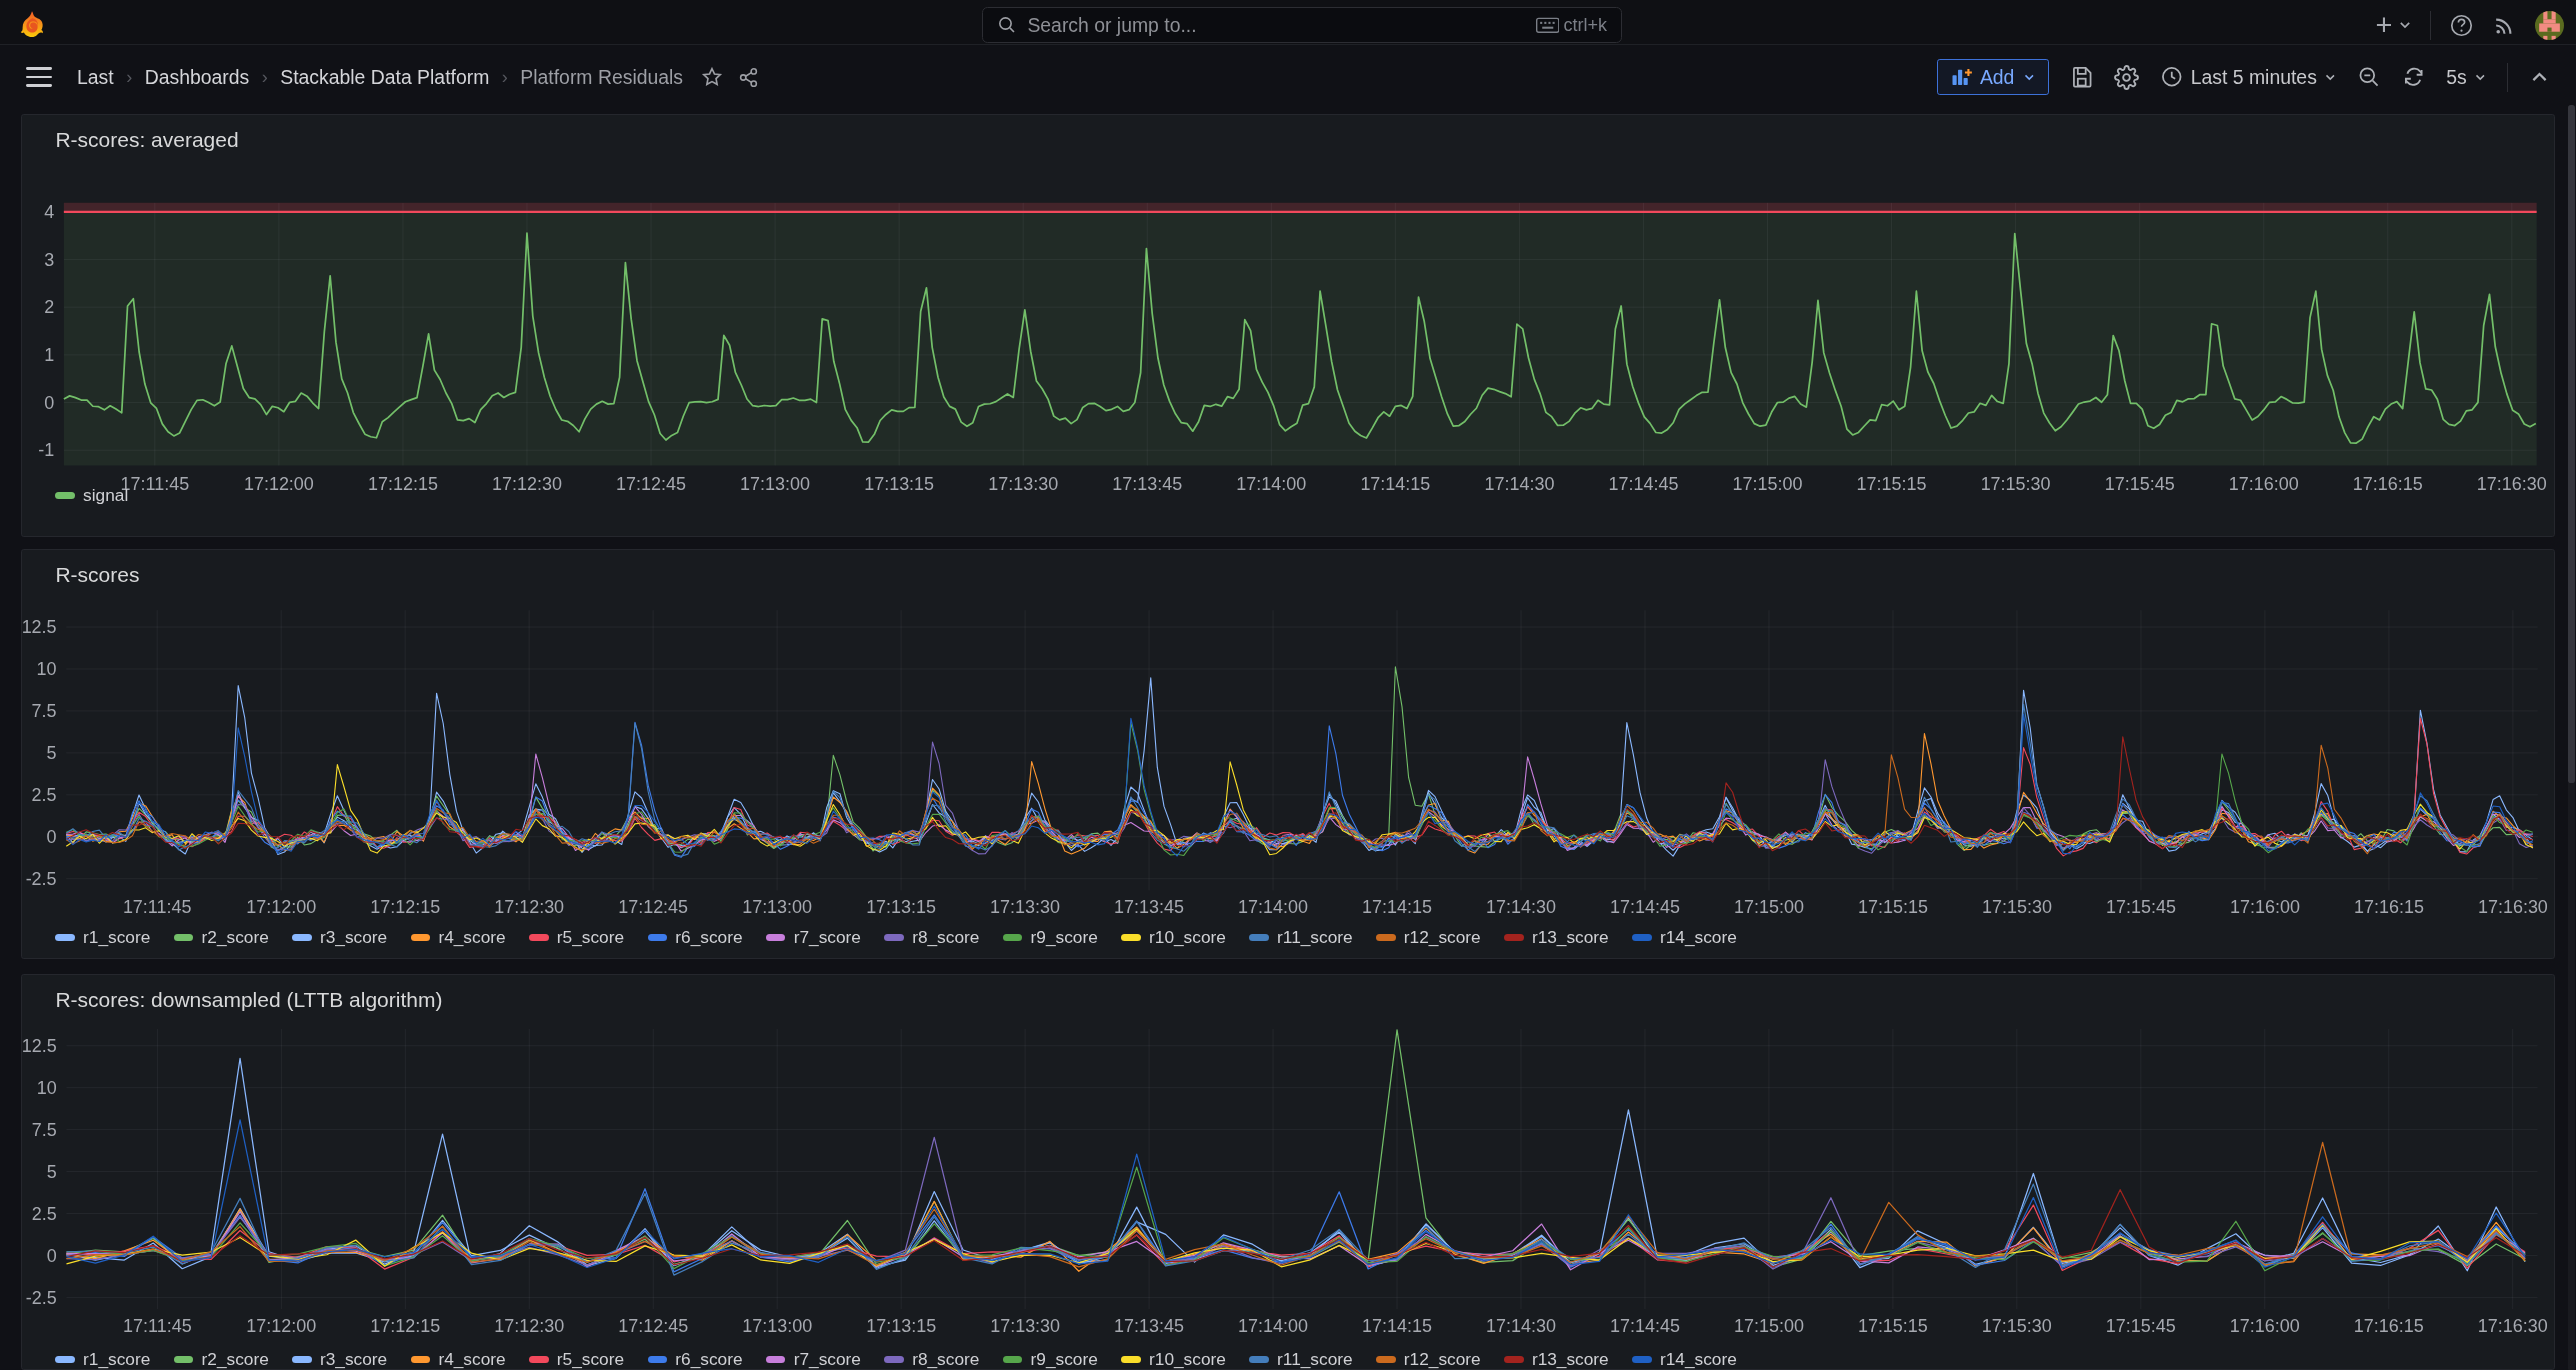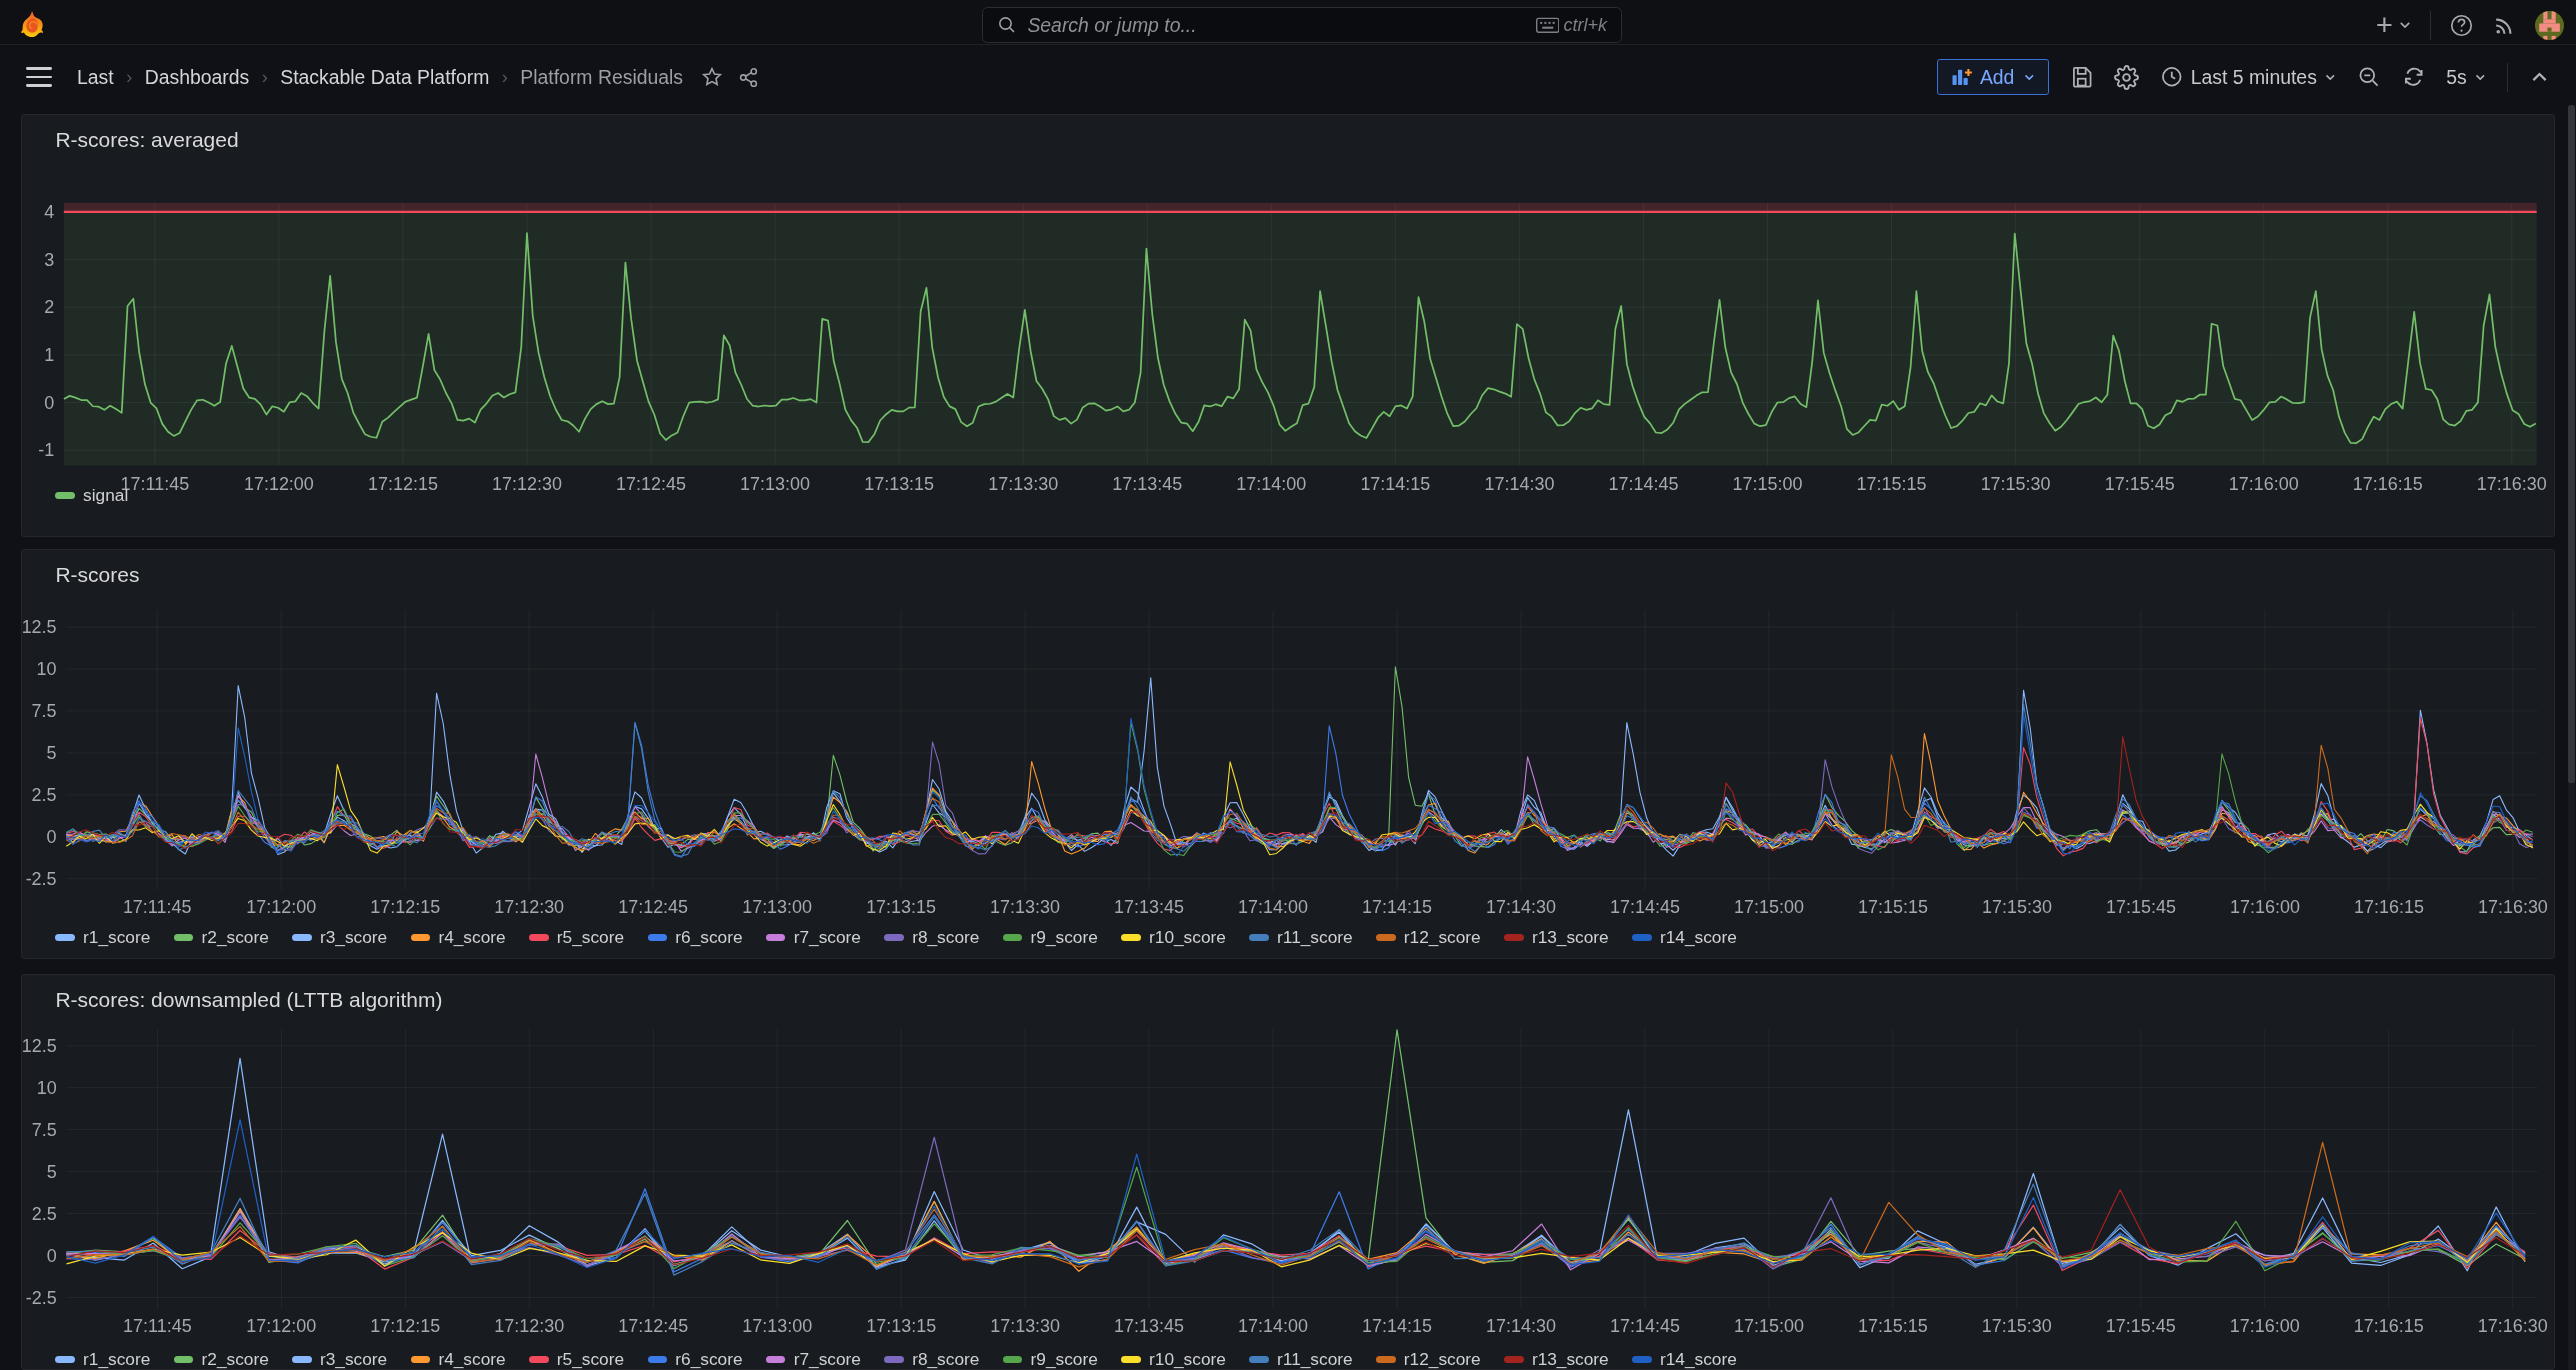--- a/index.html
+++ b/index.html
@@ -1,21 +1,21 @@
 <!DOCTYPE html>
 <html style="font-size:11px"><head>
 <meta charset="utf-8">
 <style>
   * { margin:0; padding:0; box-sizing:border-box; }
   html,body { width:2576px; height:1371px; overflow:hidden; background:#101116;
     font-family:"Liberation Sans","DejaVu Sans",sans-serif; color:#ccccdc; }
 
   
   .topbar { position:absolute; left:0; top:0; width:2576px; height:45px;
-    background:#0f1014; border-bottom:0.7px solid #1f2126; display:flex; align-items:center;font-style:italic; }
+    background:#0f1014; border-bottom:0.7px solid #1f2126; display:flex; align-items:center; }
   .logo { position:absolute; left:16.6px; top:9.7px; width:30px; height:30px; }
   .searchbox { position:absolute; left:982px; top:7px; width:640px; height:36px;
     background:#0b0c10; border:0.7px solid #2c2d33; border-radius:5.5px;
     display:flex; align-items:center; padding:0 14px; cursor:text; }
   .searchbox .ph { color:#8e9096; font-size:19.4px; margin-left:11px; flex:1; }
   .kbd-hint { display:flex; align-items:center; gap:4px; color:#7b7f87; font-size:18px; }
   .nav-right { position:absolute; right:12.5px; top:0; height:50px; display:flex; align-items:center; gap:18px; }
   .icon-btn { display:flex; align-items:center; justify-content:center; color:#a6a9b0; cursor:pointer; }
   .vdiv { width:0.7px; height:29px; background:#2c2d33; }
   .avatar { width:29px; height:29px; border-radius:50%; overflow:hidden; }

